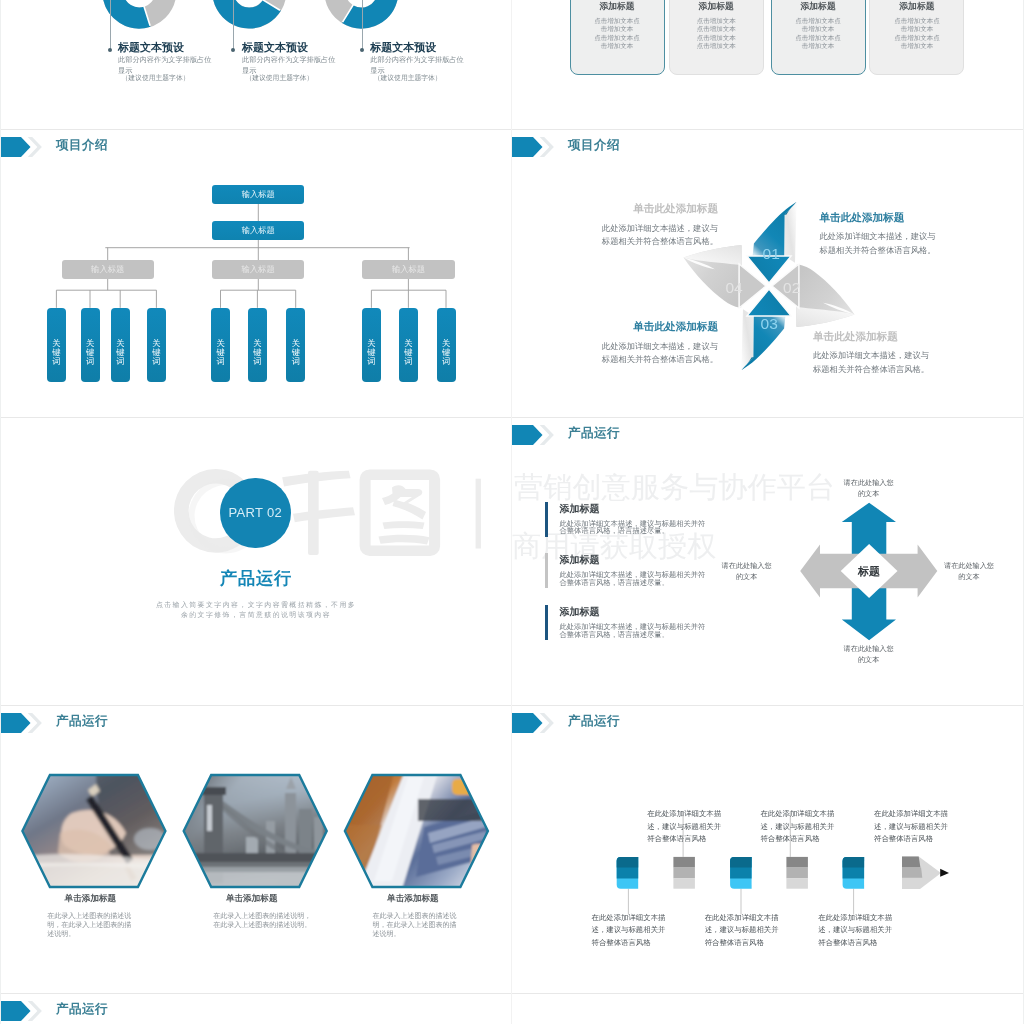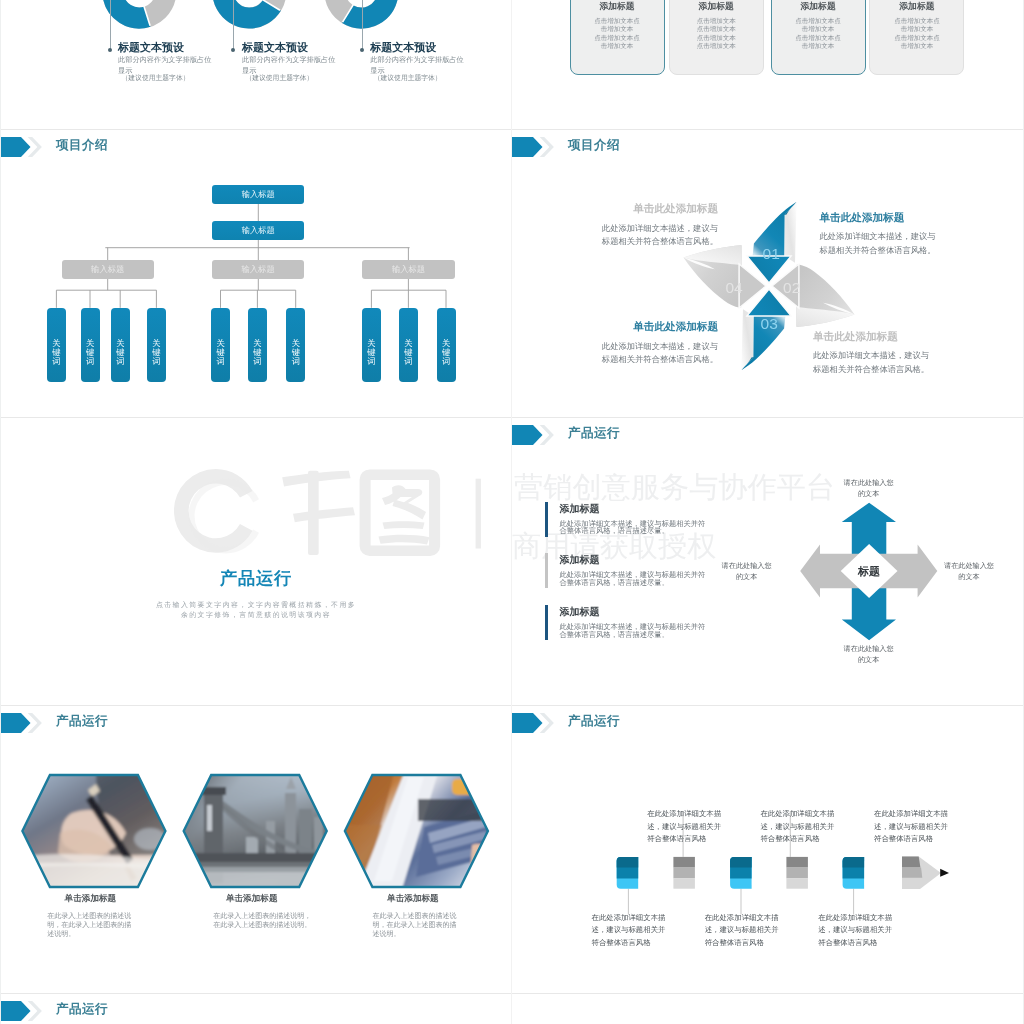--- a/index.html
+++ b/index.html
@@ -352,20 +352,23 @@
         </g>
         <g fill="#ececec">
           <path d="M195.6 0.4 h60.5 a10 10 0 0 1 10 10 v66.6 a10 10 0 0 1 -10 10 h-60.5 a10 10 0 0 1 -10 -10 v-66.6 a10 10 0 0 1 10 -10 Z M196.6 11 v65.4 h58.5 v-65.4 Z"></path>
           <path d="M218 18.5 c4.5 -3.5 11 -3 13.5 1.5 l12.5 0 c4.5 0 6 4 2 6.6 l-12 7.5 c6.5 2.5 13 5.5 18 9 l-3.5 7.5 c-8.5 -6 -20 -11 -30 -13.5 l2 -6.5 c3.5 1 6.5 1.8 9.5 2.6 l8 -5.2 l-11.5 0 c-4 3.8 -9.5 6.5 -15.5 8 l-3 -7 c4 -1 7.5 -2.5 10.5 -4.5 Z"></path>
           <path d="M208.5 53.5 c13.5 -1.7 28.5 -1.7 42 0 l-1.7 6.6 c-13 -1.5 -26.5 -1.5 -38.5 0 Z"></path>
           <path d="M204.5 67.5 c17 -2.3 35.5 -2.3 51 0.8 l-2.5 7.3 c-15 -3 -32 -3 -46.5 -0.8 Z"></path>
         </g>
         <rect x="301.6" y="9.7" width="5.3" height="69.8" fill="#ececec"></rect>
       </svg>
     </div>
+    <div class="p2-circle">
+      <span>PART 02</span>
+    </div>
     <div class="p2-h">产品运行</div>
     <div class="p2-s">点击输入简要文字内容，文字内容需概括精炼，不用多</div>
     <div class="p2-s2">余的文字修饰，言简意赅的说明该项内容</div>
   </div>
 
   <div class="slide" style="left:512px;top:417px;">
     <div class="wm wm-text" style="left:0px;top:111.5px;">商用请获取授权</div>
     <div class="wm wm-text" style="left:2px;top:52.5px;">营销创意服务与协作平台</div>
     <div class="shdr">
       <span class="arw">

